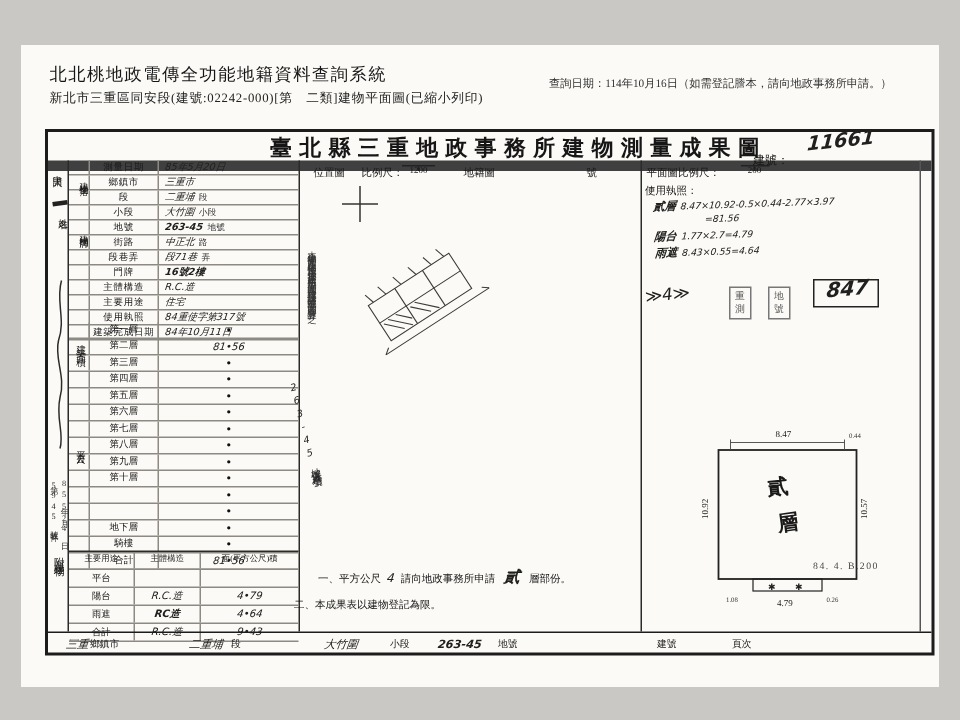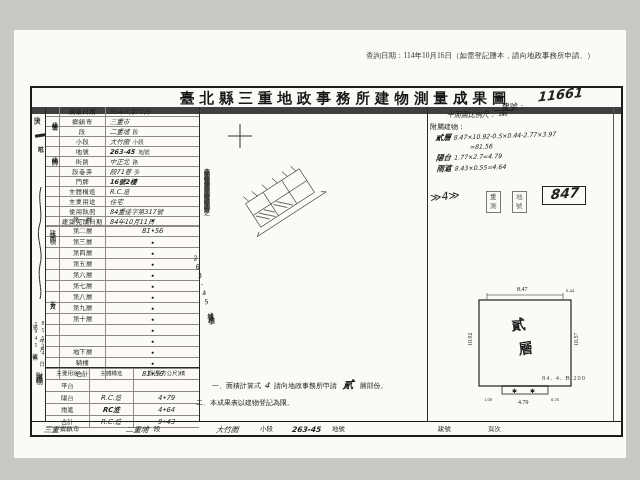--- a/index.html
+++ b/index.html
@@ -89,20 +89,22 @@
   #footer-row .hw{font-size:7.5px;}
   #form-code{left:528px;top:344px;font-size:6.5px;color:#4a4a4a;letter-spacing:1px;}
   svg text{font-family:"Liberation Serif","DejaVu Serif",serif;}
 </style>
 </head>
 <body>
 
 <div id="stage">
   <div id="paper" class="abs">
 
+    <div id="sys-title" class="abs printed">北北桃地政電傳全功能地籍資料查詢系統</div>
+    <div id="doc-sub" class="abs printed">新北市三重區同安段(建號:02242-000)[第　二類]建物平面圖(已縮小列印)</div>
     <div id="qdate" class="abs printed">查詢日期：114年10月16日（如需登記謄本，請向地政事務所申請。）</div>
 
     <div id="form" class="abs">
 
       <div id="title-row" class="abs">
         <div id="form-title" class="abs printed">臺北縣三重地政事務所建物測量成果圖</div>
         <div id="bno-lbl" class="abs printed">建號：</div>
         <div id="bno-val" class="abs hw">11661</div>
       </div>
 
@@ -289,20 +291,30 @@
             <div class="c2"><span class="hw strong">RC造</span></div>
             <div class="c3"><span class="hw">4•64</span></div>
           </div>
           <div class="ar">
             <div class="c1 printed">合計</div>
             <div class="c2"><span class="hw">R.C.造</span></div>
             <div class="c3"><span class="hw">9•43</span></div>
           </div>
         </div>
 
+      <div id="mid-head" class="abs printed">
+        <span style="left:10px;">位置圖</span>
+        <span style="left:42px;">比例尺：</span>
+        <span style="left:80px;top:0;" class="frac">
+          <span>1</span>
+          <span class="den">1200</span>
+        </span>
+        <span style="left:110px;">地籍圖</span>
+        <span style="left:192px;">號</span>
+      </div>
 
       <svg class="abs" style="left:196px;top:36px;" width="24" height="24">
         <line x1="12" y1="0" x2="12" y2="24" stroke="#333" stroke-width="1"></line>
         <line x1="0" y1="12" x2="24" y2="12" stroke="#333" stroke-width="1"></line>
       </svg>
 
       <svg class="abs" style="left:196px;top:58px;" width="104" height="104">
         <g transform="translate(52,52) rotate(-33)" stroke="#3a3a3a" stroke-width="0.7" fill="none">
           <rect x="-32" y="-14" width="64" height="28"></rect>
           <line x1="-11" y1="-14" x2="-11" y2="14"></line>
@@ -323,27 +335,27 @@
           <line x1="-40" y1="20" x2="-36" y2="17"></line>
             <line x1="42" y1="20" x2="38" y2="17"></line>
         </g>
       </svg>
 
       <div id="merge-note" class="abs vtext hw">263-45地號併入本地號</div>
 
       <div id="side-note" class="abs vtext printed">本建物平面圖及建物位置圖係依據使用執照竣工平面圖轉繪或按設計圖或竣工平面圖繪製計算之</div>
 
       <div id="plan-head" class="abs printed">
-        <span style="left:20px;font-style:italic;">平面圖比例尺：</span>
+        <span style="left:4px;">平面圖比例尺：</span>
         <span style="left:76px;top:0;" class="frac">
           <span>1</span>
           <span class="den">200</span>
         </span>
       </div>
-      <div id="calc-lbl" class="abs printed">附屬建物：</div>
+      <div id="calc-lbl" class="abs printed">使用執照：</div>
       <div id="calc-lines" class="abs">
           <div class="cl"><span class="nm hw">貳層</span><span class="hw">8.47×10.92-0.5×0.44-2.77×3.97</span></div>
           <div class="cl" style="padding-left: 34px;"><span class="hw">=81.56</span></div>
           <div class="cl"><span class="nm hw">陽台</span><span class="hw">1.77×2.7=4.79</span></div>
           <div class="cl"><span class="nm hw">雨遮</span><span class="hw">8.43×0.55=4.64</span></div>
         </div>
 
       <div id="stamp-row" class="abs">
         <span id="stamp-scribble" class="hw">≫4≫</span>
         <span class="stamp-cell" style="left:56px;">重測</span>
@@ -366,21 +378,21 @@
         <text x="57" y="76" font-size="14" font-weight="bold" fill="#1a1a1a" transform="rotate(-8 57,76)">層</text>
         <rect x="40" y="108" width="46" height="8" stroke="#222" stroke-width="0.8" fill="none"></rect>
         <text x="50" y="115" font-size="6" fill="#222">✱</text>
         <text x="68" y="115" font-size="6" fill="#222">✱</text>
         <text x="56" y="126" font-size="6" fill="#222">4.79</text>
         <text x="89" y="123" font-size="4.5" fill="#333">0.26</text>
         <text x="22" y="123" font-size="4.5" fill="#333">1.08</text>
       </svg>
 
       <div id="note1" class="note printed">
-        <span>一、面積計算式</span><span class="hw hwm">4</span><span>請向地政事務所申請</span><span class="hw hwb">貳</span><span>層部份。</span>
+        <span>一、平方公尺</span><span class="hw hwm">4</span><span>請向地政事務所申請</span><span class="hw hwb">貳</span><span>層部份。</span>
       </div>
       <div id="note2" class="note printed">二、本成果表以建物登記為限。</div>
 
       <div id="footer-row" class="abs">
           <span class="hw" style="left: 12px;">三重</span>
           <span class="printed" style="left: 28px;">鄉鎮市</span>
           <span class="hw" style="left: 94px;">二重埔</span>
           <span class="printed" style="left: 122px;">段</span>
           <span class="hw" style="left: 184px;">大竹圍</span>
           <span class="printed" style="left: 228px;">小段</span>

